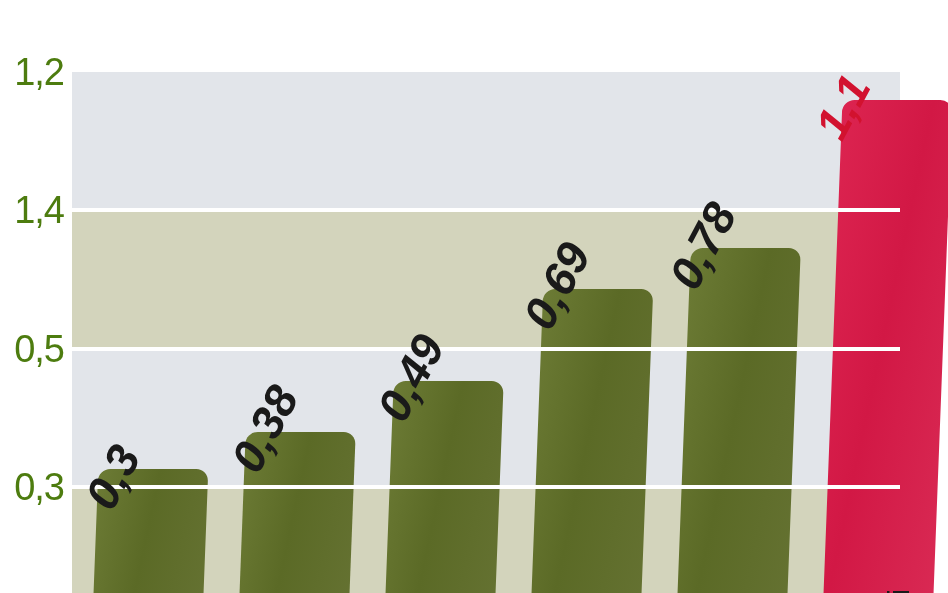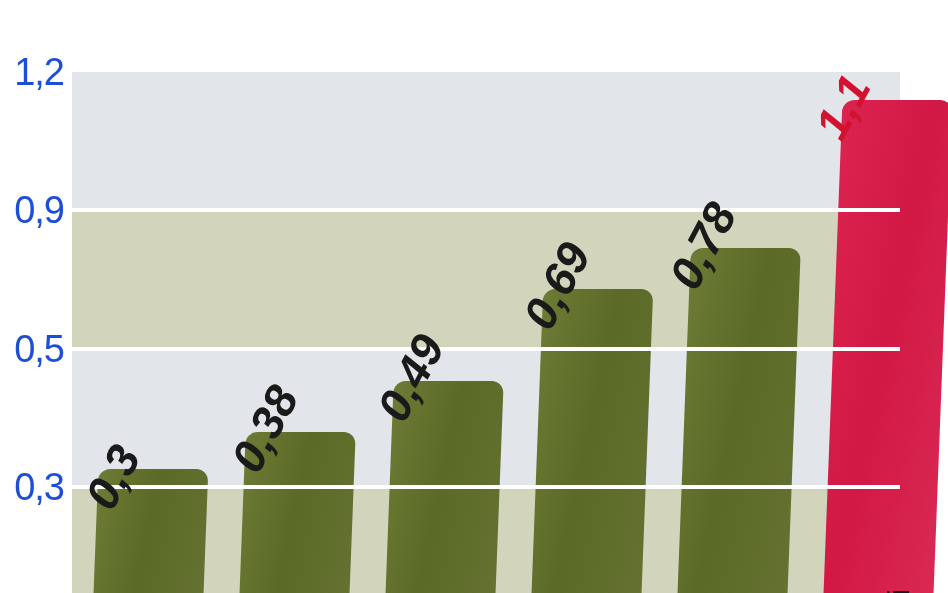--- a/index.html
+++ b/index.html
@@ -28,21 +28,21 @@
     width: 72px;
     height: 593px;
   }
   .y-tick {
     position: absolute;
     right: 8px;
     transform: translateY(-50%);
     font-family: "Liberation Sans", sans-serif;
     font-size: 38px;
     font-weight: 400;
-    color: #1d4ed8;
+    color: #4d7c0f;
     letter-spacing: -1px;
     white-space: nowrap;
     line-height: 1;
     text-align: center;
   }
 
   
   .plot {
     position: absolute;
     left: 72px;
@@ -124,21 +124,21 @@
     letter-spacing: 0px;
   }
 </style>
 </head>
 <body>
 
 <div id="chart-root">
 
   <div class="y-axis">
     <div class="y-tick" style="top:72px;">1,2</div>
-    <div class="y-tick" style="top:210px;">0,9</div>
+    <div class="y-tick" style="top:210px;">1,4</div>
     <div class="y-tick" style="top:349px;">0,5</div>
     <div class="y-tick" style="top:487px;">0,3</div>
   </div>
 
   <div class="plot">
 
     <div class="plot-bands">
       <div class="band" style="top:0px; height:138px; background:#e2e5ea;"></div>
       <div class="band" style="top:138px; height:139px; background:#d3d4bc;"></div>
       <div class="band" style="top:277px; height:139px; background:#e2e5ea;"></div>

